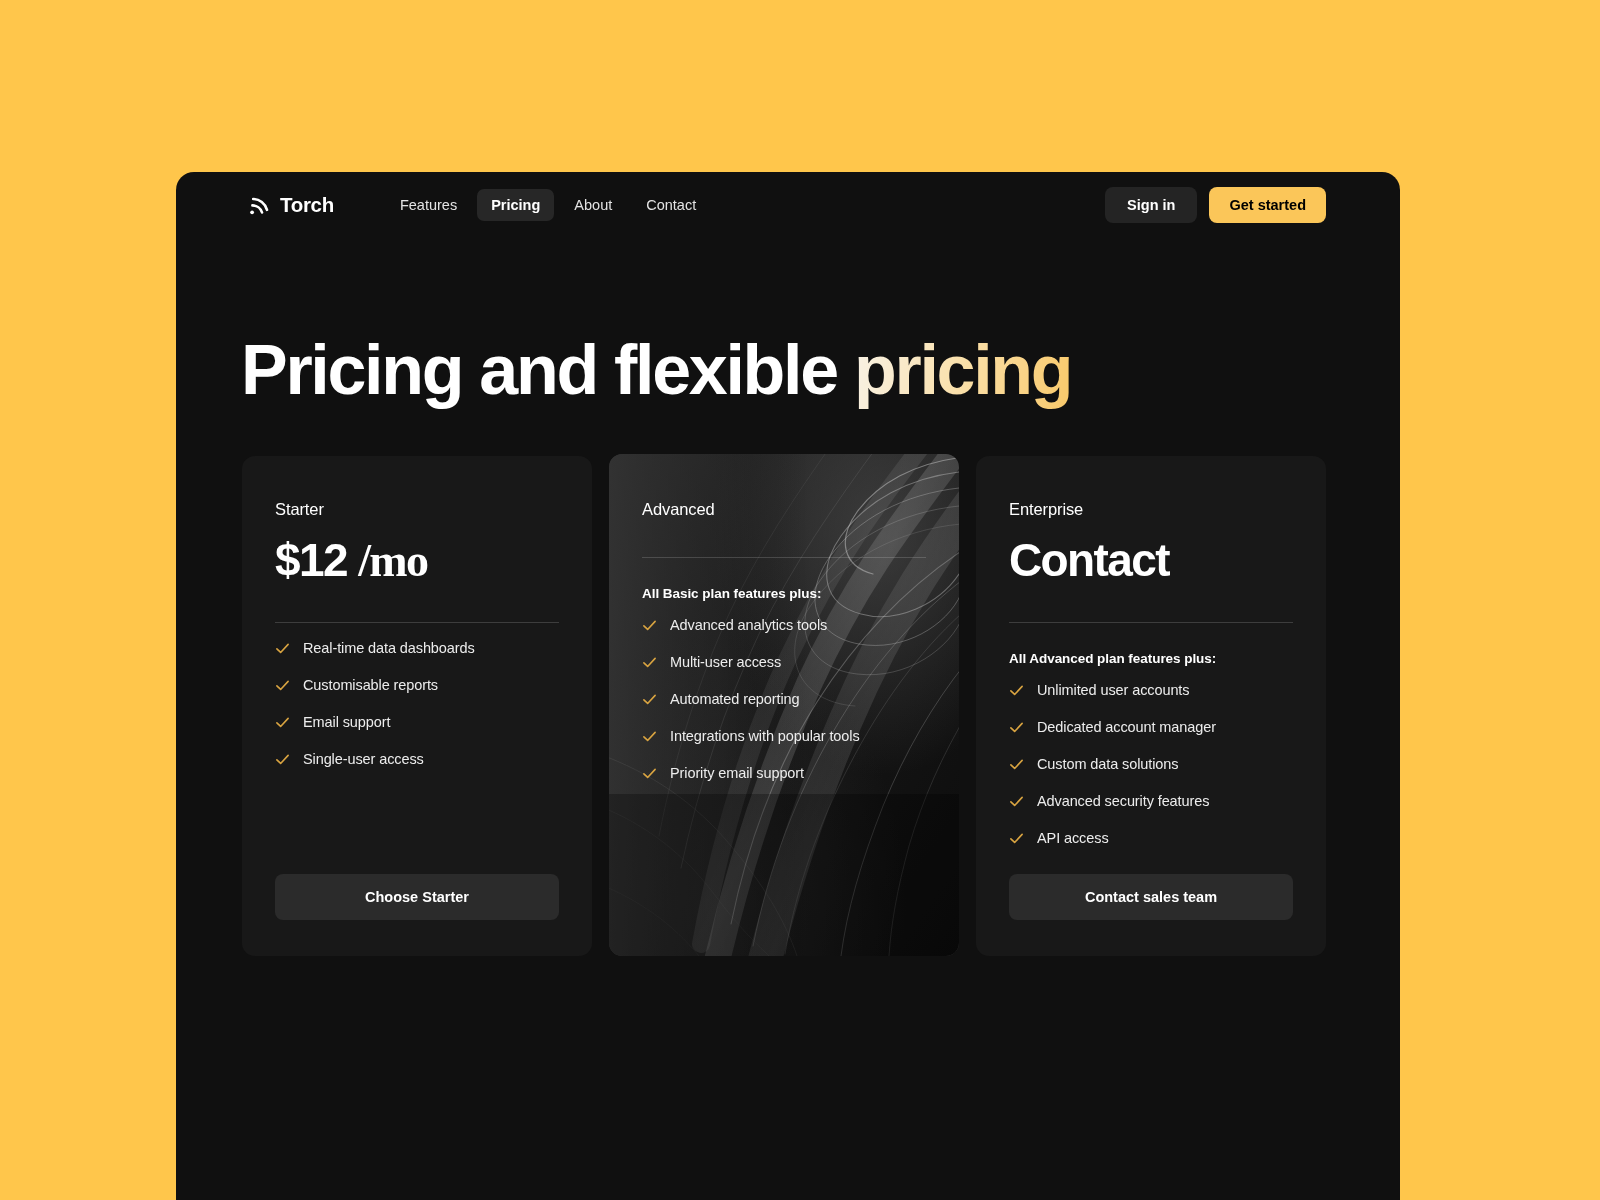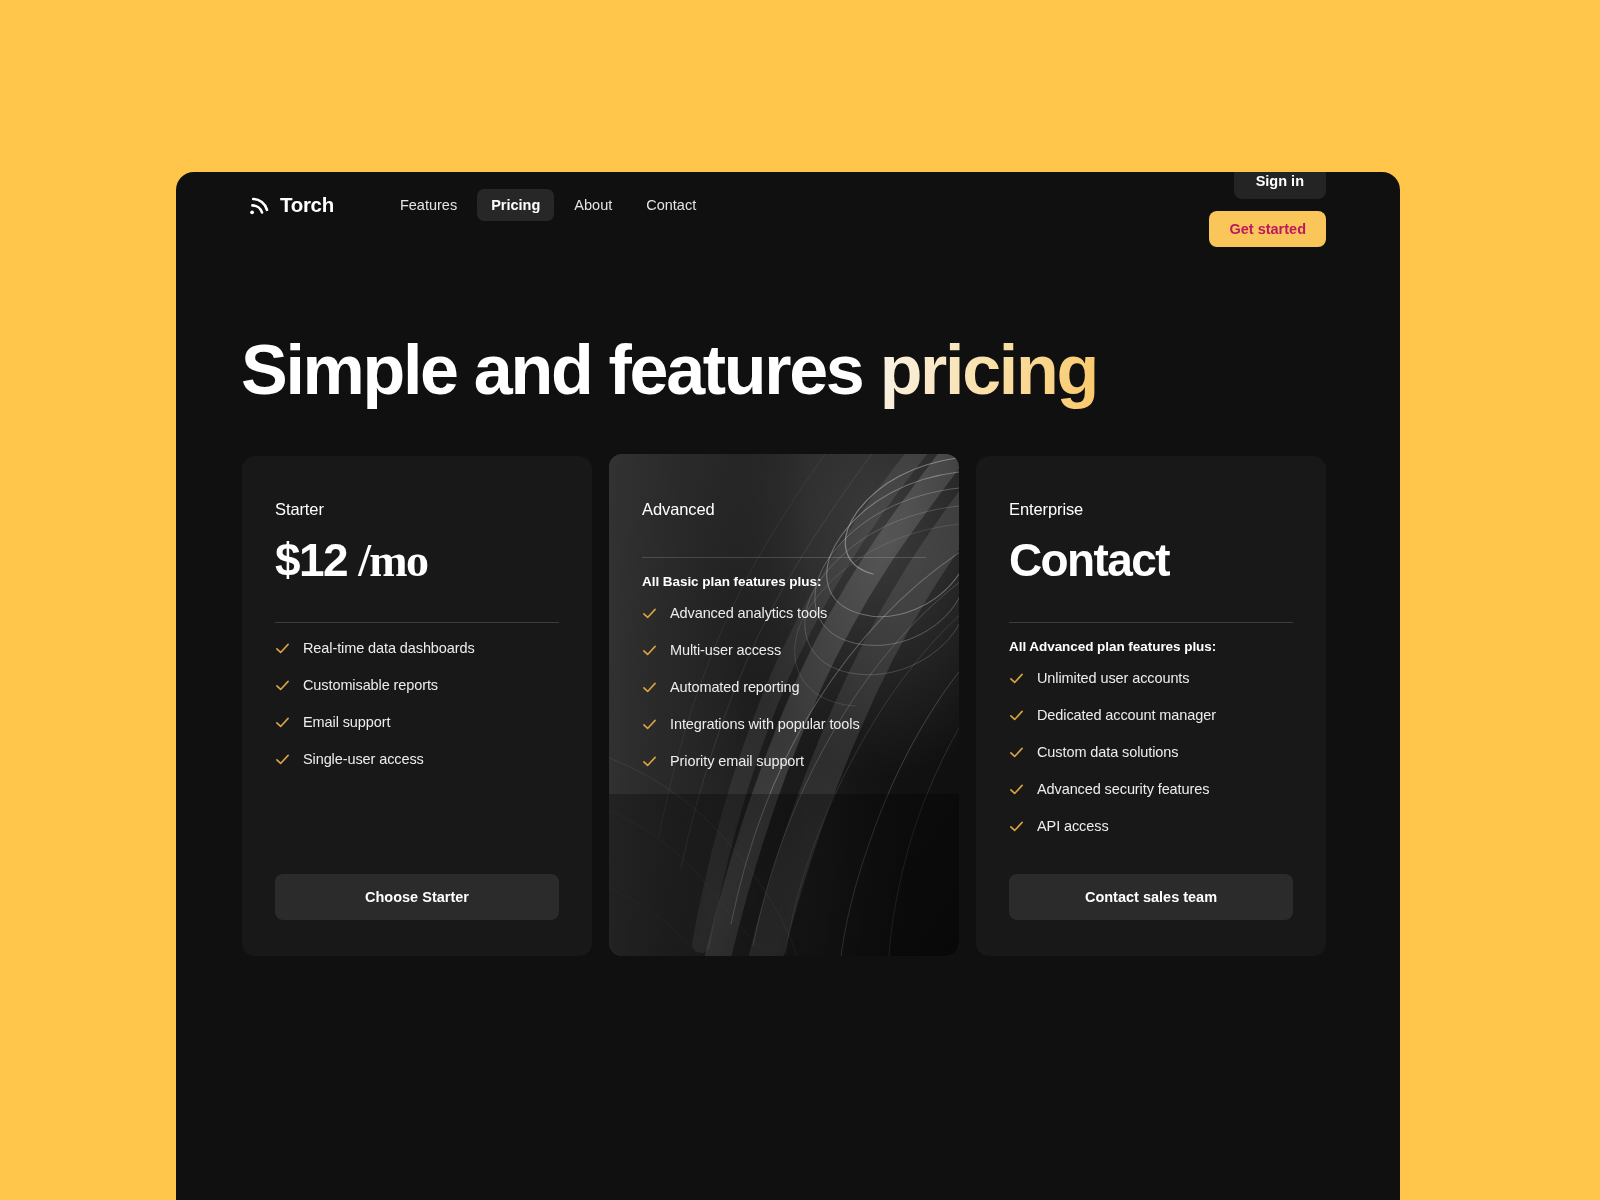--- a/index.html
+++ b/index.html
@@ -45,36 +45,35 @@
     color: #E4E4E4; font-size: 14.5px; font-weight: 400;
     padding: 8px 14px; border-radius: 7px;
     text-decoration: none; white-space: nowrap;
     cursor: pointer;
   }
   #nav-links .nav-link.active {
     background: #272727; color: #FFFFFF; font-weight: 700;
   }
   #nav-actions {
     margin-left: auto; margin-right: 74px;
-    display: flex; align-items: flex-end; gap: 12px; flex-direction: column;
+    display: flex; align-items: flex-start; gap: 12px;
   }
   .btn-signin {
     background: #242424; color: #FFFFFF;
     font-size: 14.5px; font-weight: 700;
     padding: 10px 22px; border-radius: 8px;
     border: none; cursor: pointer;
     font-family: inherit;
   }
   .btn-getstarted {
-    background: #FBC659; color: #be185d;
+    background: #FBC659; color: #000000;
     font-size: 14.5px; font-weight: 700;
     padding: 10px 20px; border-radius: 8px;
     border: none; cursor: pointer;
     font-family: inherit;
-    margin-left: 33px;
   }
 
   
   #hero-title {
     position: absolute;
     left: 65px; top: 163px;
     font-size: 70px; font-weight: 700;
     letter-spacing: -2.3px; line-height: 1;
     color: #FFFFFF;
     white-space: nowrap;
@@ -134,21 +133,21 @@
     margin-top: 18px;
     white-space: nowrap;
   }
   .plan-price .per { font-weight: 700; font-family: Liberation Serif, serif; }
   .plan-divider {
     height: 1px; margin-top: 38px;
     background: rgba(255,255,255,0.16);
   }
   .plan-featnote {
     color: #FFFFFF; font-size: 13.5px; font-weight: 700;
-    margin-top: 16px; letter-spacing: -0.05px;
+    margin-top: 28px; letter-spacing: -0.05px;
   }
   .feature-list { list-style: none; margin-top: 15px; }
   .feature-list.with-note { margin-top: 16px; }
   .feature-item {
     display: flex; align-items: center; gap: 13px;
     margin-bottom: 21px;
     color: #EDEDED; font-size: 14.5px; font-weight: 400;
     letter-spacing: -0.1px;
   }
   .feature-item:last-child { margin-bottom: 0; }
@@ -191,21 +190,21 @@
       <a class="nav-link" href="#">About</a>
       <a class="nav-link" href="#">Contact</a>
     </div>
 
     <div id="nav-actions">
       <button class="btn-signin">Sign in</button>
       <button class="btn-getstarted">Get started</button>
     </div>
   </nav>
 
-  <h1 id="hero-title"><span>Simple and features </span><span class="accent">pricing</span></h1>
+  <h1 id="hero-title"><span>Pricing and flexible </span><span class="accent">pricing</span></h1>
 
   <div id="plans">
 
     <div class="plan-card">
       <div class="plan-inner">
         <div class="plan-name">Starter</div>
         <div class="plan-price"><span>$12</span> <span class="per">/mo</span></div>
         <div class="plan-divider"></div>
         <ul class="feature-list starter-list">
           <li class="feature-item">

